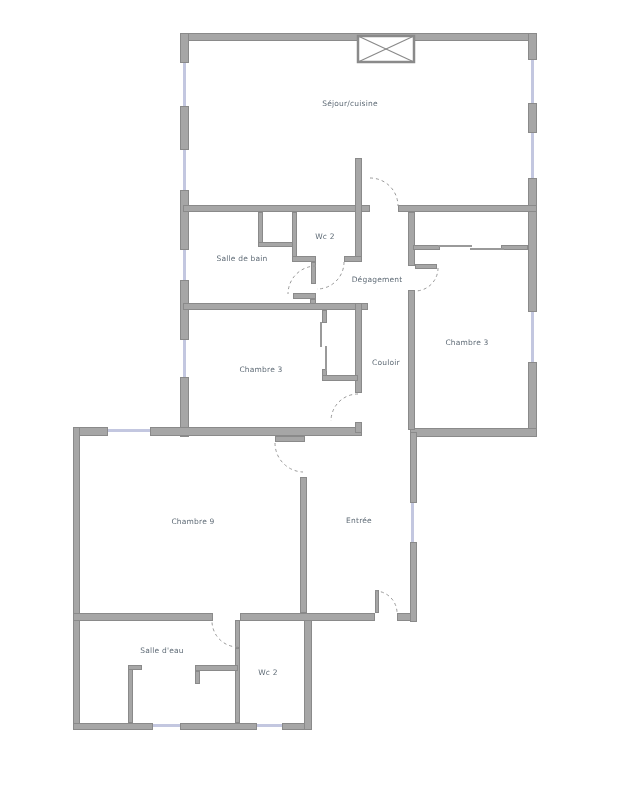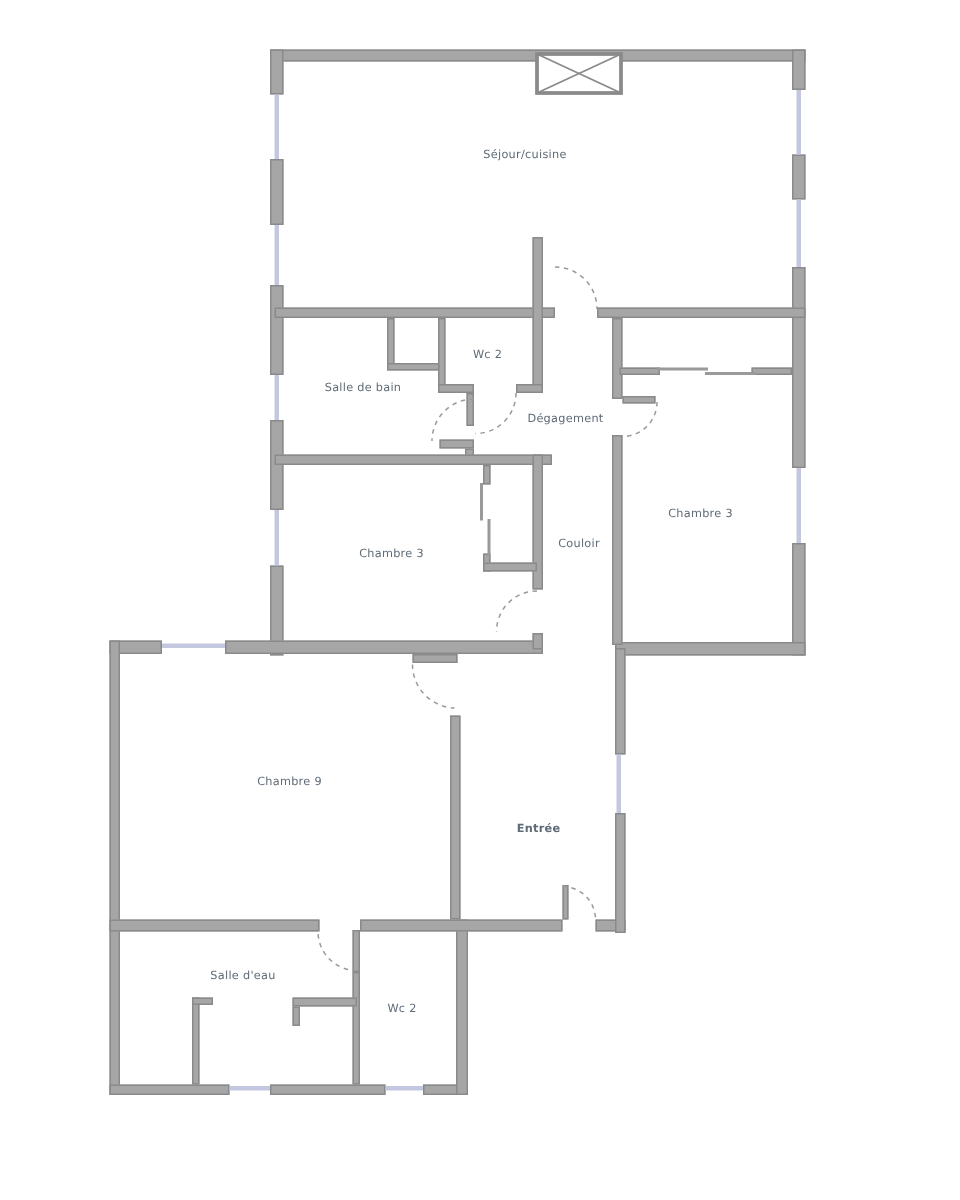--- a/index.html
+++ b/index.html
@@ -119,16 +119,16 @@
   </svg>
 
   <div class="room-label" style="left: 350px; top: 103px; color: rgb(95, 107, 118);">Séjour/cuisine</div>
   <div class="room-label" style="left: 325px; top: 236px; color: rgb(95, 107, 118);">Wc 2</div>
   <div class="room-label" style="left: 242px; top: 258px; color: rgb(95, 107, 118);">Salle de bain</div>
   <div class="room-label" style="left: 377px; top: 279px; color: rgb(95, 107, 118);">Dégagement</div>
   <div class="room-label" style="left: 467px; top: 342px; color: rgb(95, 107, 118); text-align: center;">Chambre 3</div>
   <div class="room-label" style="left: 261px; top: 369px; color: rgb(95, 107, 118);">Chambre 3</div>
   <div class="room-label" style="left: 386px; top: 362px; color: rgb(95, 107, 118);">Couloir</div>
   <div class="room-label" style="left: 193px; top: 521px; color: rgb(95, 107, 118);">Chambre 9</div>
-  <div class="room-label" style="left: 359px; top: 552px; color: rgb(95, 107, 118); font-weight: bold;">Entrée</div>
+  <div class="room-label" style="left: 359px; top: 520px; color: rgb(95, 107, 118);">Entrée</div>
   <div class="room-label" style="left: 162px; top: 650px; color: rgb(95, 107, 118);">Salle d'eau</div>
   <div class="room-label" style="left: 268px; top: 672px; color: rgb(95, 107, 118);">Wc 2</div>
 </div>
 
 </body></html>

